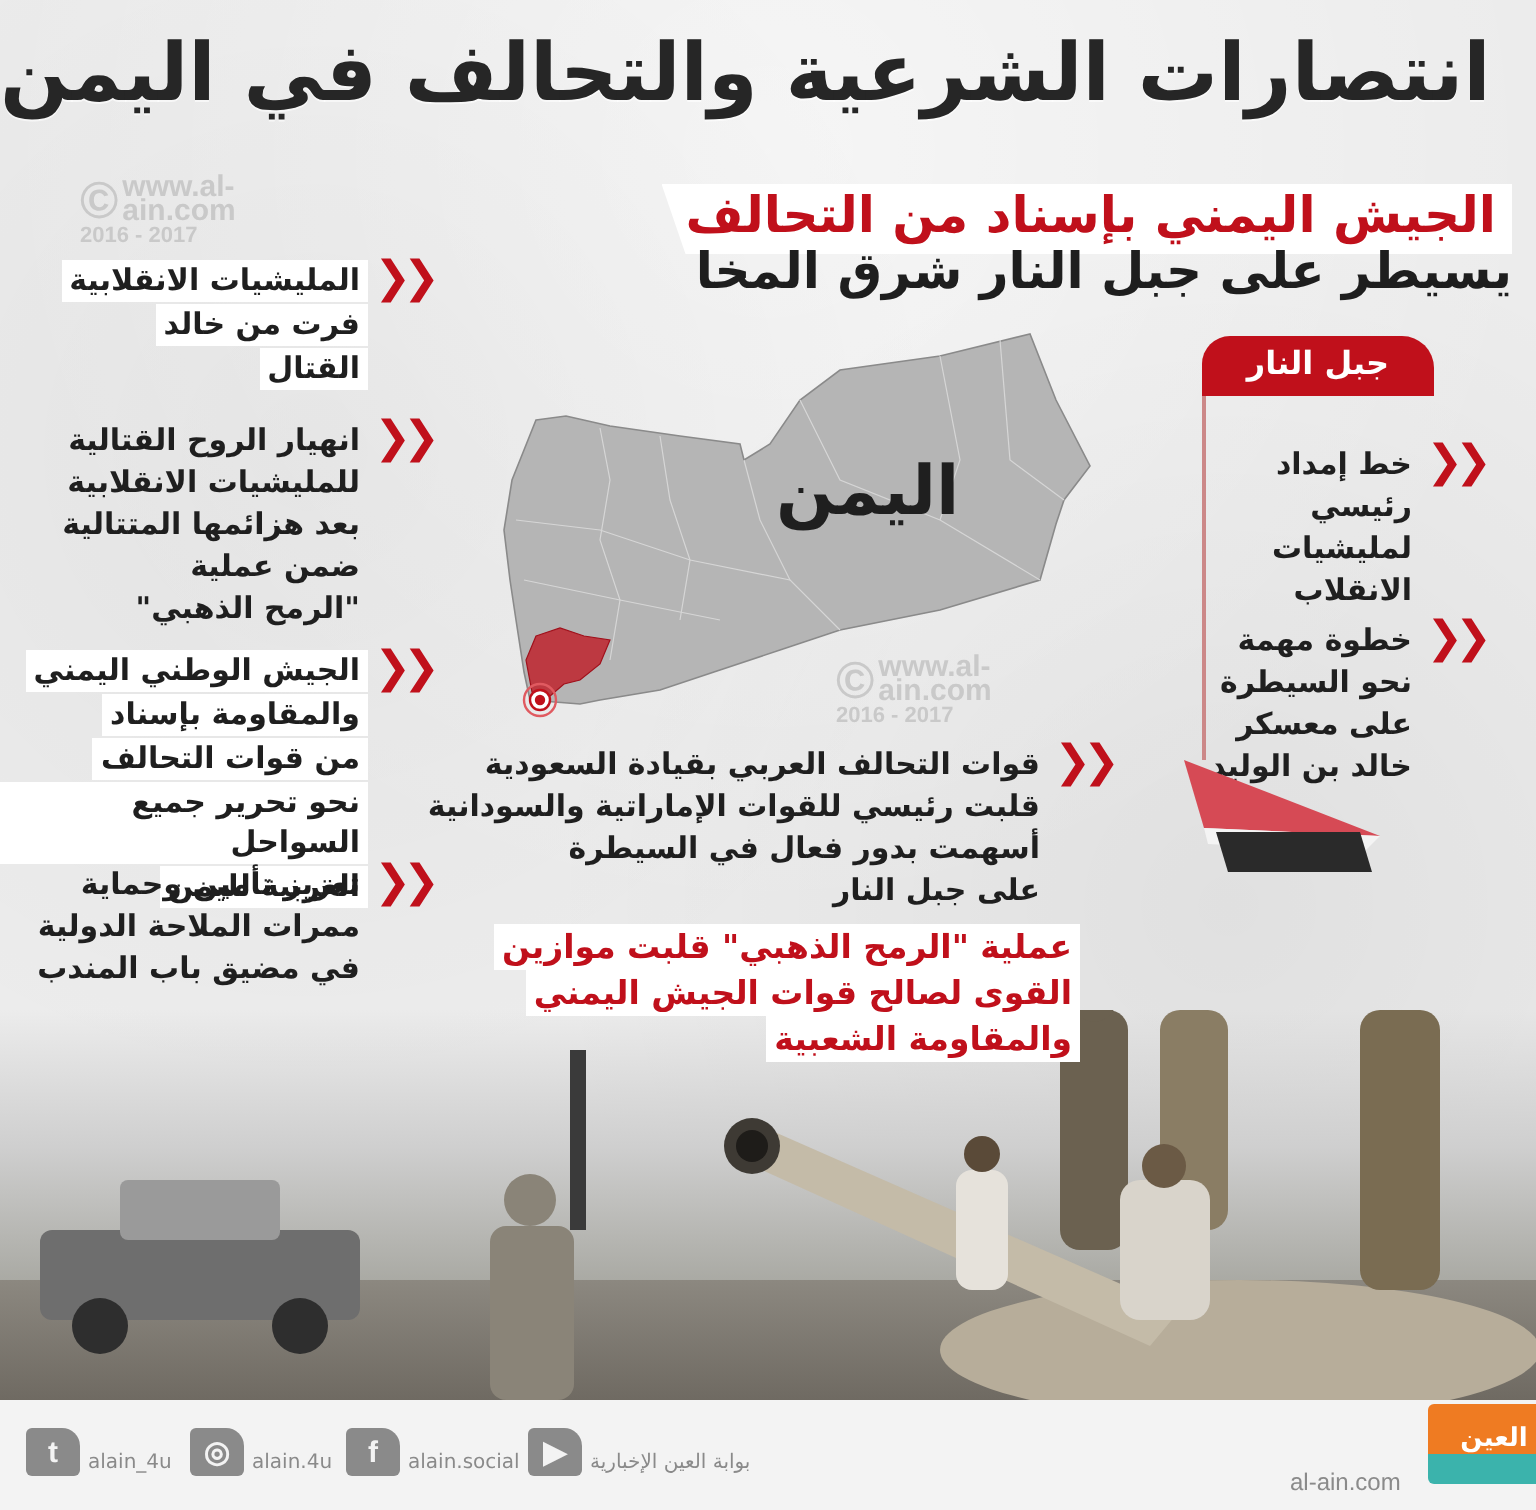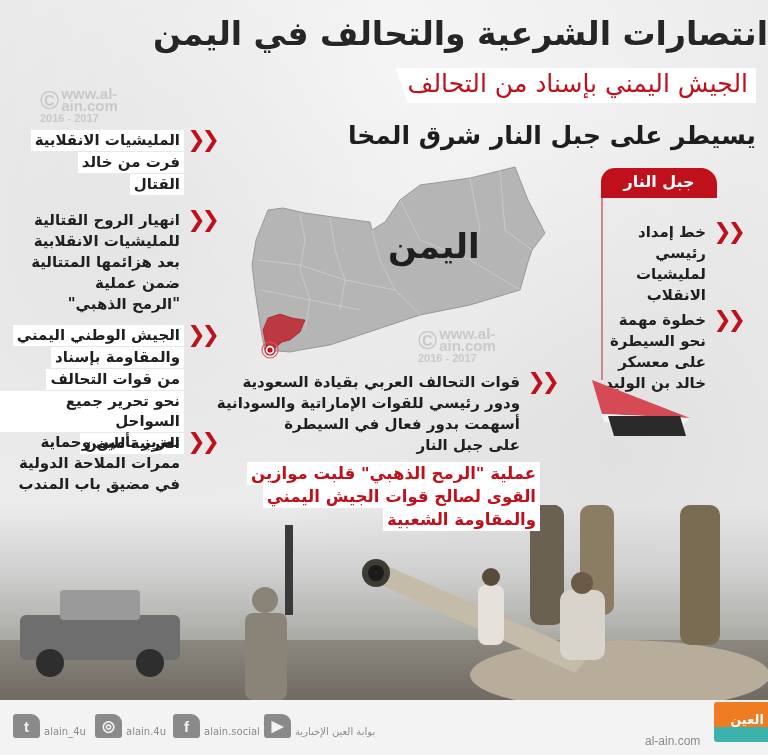--- a/index.html
+++ b/index.html
@@ -11,30 +11,30 @@
     background-image:
       radial-gradient(circle at 20% 30%, rgba(0,0,0,0.04) 0, rgba(0,0,0,0) 40%),
       radial-gradient(circle at 80% 60%, rgba(0,0,0,0.05) 0, rgba(0,0,0,0) 45%),
       radial-gradient(circle at 50% 10%, rgba(255,255,255,0.5) 0, rgba(255,255,255,0) 50%);
     color: #222;
   }
 
   
   .main-title {
     position: absolute; left: 0; right: 0; top: 14px;
-    text-align: right; font-size: 33px; font-weight: bold;
+    text-align: left; font-size: 40px; font-weight: bold;
     color: #262626; direction: rtl; letter-spacing: 0;
     text-shadow: 0 1px 0 rgba(255,255,255,0.6);
   }
 
   
   .headline-red {
-    position: absolute; right: 12px; top: 68px;
+    position: absolute; right: 12px; top: 92px;
     background: #ffffff; color: #c0101b;
-    font-size: 25px; font-weight: normal; direction: rtl;
+    font-size: 25px; font-weight: bold; direction: rtl;
     padding: 1px 8px 4px 12px; line-height: 30px;
     clip-path: polygon(0 0, 100% 0, 100% 100%, 12px 100%);
   }
   .headline-black {
     position: absolute; right: 12px; top: 120px;
     color: #1e1e1e; font-size: 25px; font-weight: bold; direction: rtl;
     line-height: 32px;
   }
 
   
@@ -234,21 +234,21 @@
 <svg style="position:absolute; left:590px; top:378px;" width="110" height="60">
   <polygon points="2,2 100,40 12,36" fill="#d64a55"></polygon>
   <polygon points="12,36 100,40 92,48 14,44" fill="#f4f4f4"></polygon>
   <path d="M28,58 L100,58 L106,78 L34,78 Z" fill="#2a2a2a" transform="translate(-10,-20)"></path>
 </svg>
 
 <div class="bullet" style="right:212px; top:372px;">
   <span class="chev">❮❮</span>
   <div class="lines">
     <span>قوات التحالف العربي بقيادة السعودية</span>
-    <span>ودور رئيسي للقوات الإماراتية والسودانية</span>
+    <span>قلبت رئيسي للقوات الإماراتية والسودانية</span>
     <span>أسهمت بدور فعال في السيطرة</span>
     <span>على جبل النار</span>
   </div>
 </div>
 
 <div class="photo">
   <div class="sky"></div>
   <div class="ground"></div>
   <svg width="768" height="195" style="position:absolute; left:0; top:0;">
 

